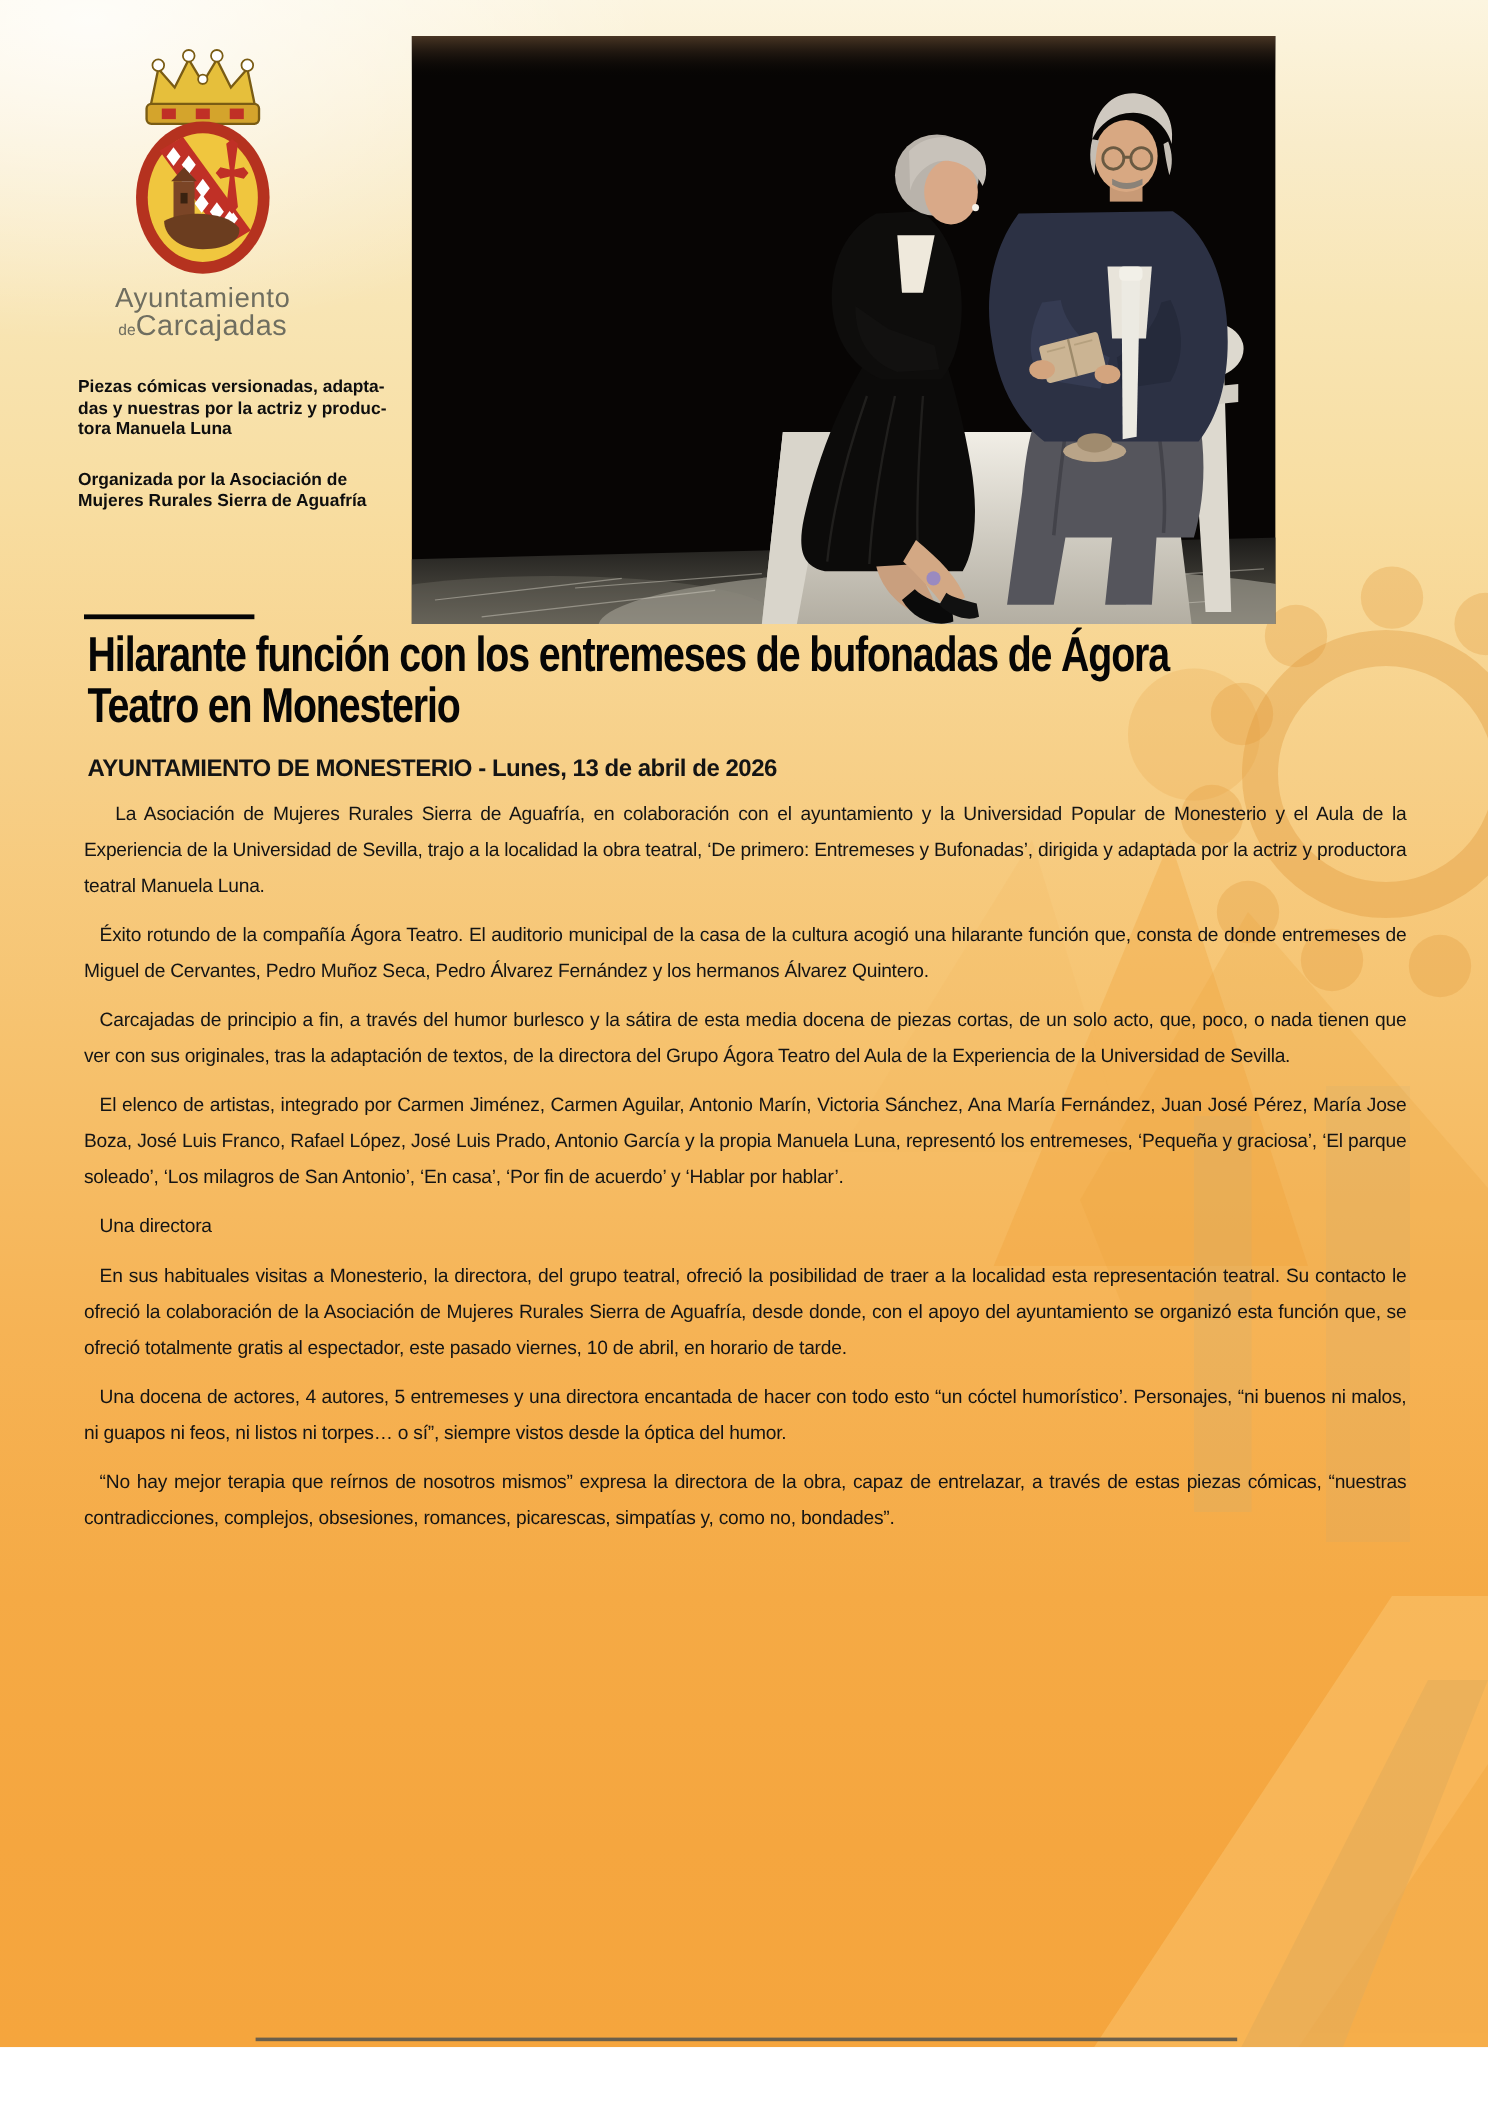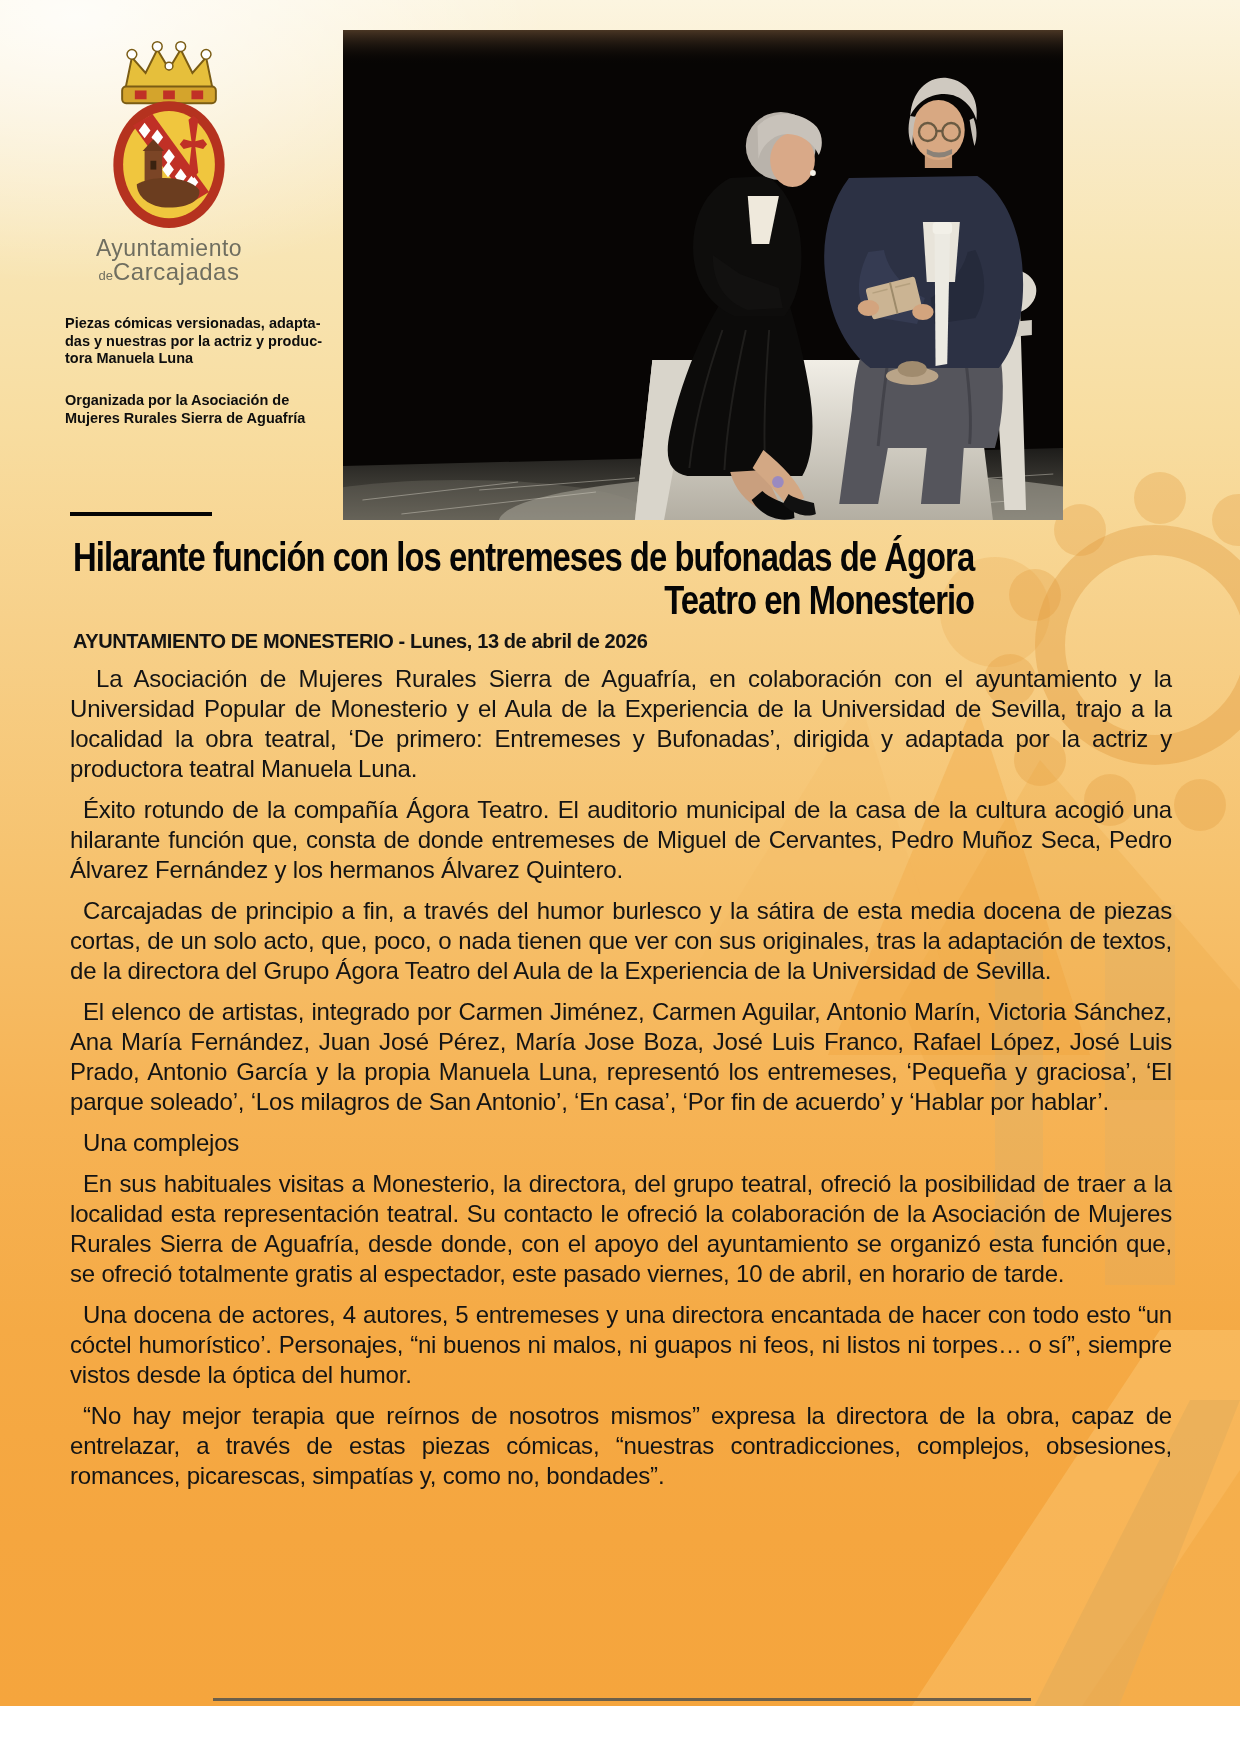--- a/index.html
+++ b/index.html
@@ -28,29 +28,29 @@
   .note div{white-space:nowrap;}
   .note1{top:299px;margin-top:16px;}
   .note2{top:392px;}
 
   
   .photo{left:343px;top:30px;width:720px;height:490px;}
   .photo svg{display:block;width:100%;height:100%;}
 
   
   .rule{left:70px;top:512px;width:142px;height:4px;background:#050505;}
-  .headline{left:73px;top:536px;color:#060606;text-align:right;}
+  .headline{left:73px;top:524px;color:#060606;}
   .headline-line{
     font-weight:bold;font-size:41px;line-height:43px;letter-spacing:-1.2px;
     white-space:nowrap;transform:scaleX(.8);transform-origin:0 0;
   }
   .dateline{left:73px;top:630px;font-weight:bold;font-size:20px;letter-spacing:-.4px;white-space:nowrap;}
 
   
-  .body-col{left:70px;top:664px;width:1102px;text-align:justify;font-size:24px;line-height:30px;letter-spacing:-.2px;}
+  .body-col{left:70px;top:664px;width:1102px;text-align:justify;font-size:16px;line-height:30px;letter-spacing:-.2px;}
   .body-col p{margin:0 0 11px 0;text-indent:13px;}
   .body-col p.first{text-indent:26px;}
   .subhead{margin:14px 0 12px 0;text-indent:0;}
 
   
   .footer-rule{left:213px;top:1698px;width:818px;height:3px;background:#6b5f4b;}
   .footer-text{
     left:213px;top:1708px;width:818px;
     font-size:25px;color:#4c4536;letter-spacing:.4px;white-space:pre;
   }
@@ -239,21 +239,21 @@
     <div class="headline-line">Hilarante función con los entremeses de bufonadas de Ágora</div>
     <div class="headline-line">Teatro en Monesterio</div>
   </div>
   <div class="layer dateline">AYUNTAMIENTO DE MONESTERIO - Lunes, 13 de abril de 2026</div>
 
   <div class="layer body-col">
     <p class="first">La Asociación de Mujeres Rurales Sierra de Aguafría, en colaboración con el ayuntamiento y la Universidad Popular de Monesterio y el Aula de la Experiencia de la Universidad de Sevilla, trajo a la localidad la obra teatral, ‘De primero: Entremeses y Bufonadas’, dirigida y adaptada por la actriz y productora teatral Manuela Luna.</p>
     <p>Éxito rotundo de la compañía Ágora Teatro. El auditorio municipal de la casa de la cultura acogió una hilarante función que, consta de donde entremeses de Miguel de Cervantes, Pedro Muñoz Seca, Pedro Álvarez Fernández y los hermanos Álvarez Quintero.</p>
     <p>Carcajadas de principio a fin, a través del humor burlesco y la sátira de esta media docena de piezas cortas, de un solo acto, que, poco, o nada tienen que ver con sus originales, tras la adaptación de textos, de la directora del Grupo Ágora Teatro del Aula de la Experiencia de la Universidad de Sevilla.</p>
     <p>El elenco de artistas, integrado por Carmen Jiménez, Carmen Aguilar, Antonio Marín, Victoria Sánchez, Ana María Fernández, Juan José Pérez, María Jose Boza, José Luis Franco, Rafael López, José Luis Prado, Antonio García y la propia Manuela Luna, representó los entremeses, ‘Pequeña y graciosa’, ‘El parque soleado’, ‘Los milagros de San Antonio’, ‘En casa’, ‘Por fin de acuerdo’ y ‘Hablar por hablar’.</p>
-    <p class="subhead">Una complejos</p>
+    <p class="subhead">Una directora</p>
     <p>En sus habituales visitas a Monesterio, la directora, del grupo teatral, ofreció la posibilidad de traer a la localidad esta representación teatral. Su contacto le ofreció la colaboración de la Asociación de Mujeres Rurales Sierra de Aguafría, desde donde, con el apoyo del ayuntamiento se organizó esta función que, se ofreció totalmente gratis al espectador, este pasado viernes, 10 de abril, en horario de tarde.</p>
     <p>Una docena de actores, 4 autores, 5 entremeses y una directora encantada de hacer con todo esto “un cóctel humorístico’. Personajes, “ni buenos ni malos, ni guapos ni feos, ni listos ni torpes… o sí”, siempre vistos desde la óptica del humor.</p>
     <p>“No hay mejor terapia que reírnos de nosotros mismos” expresa la directora de la obra, capaz de entrelazar, a través de estas piezas cómicas, “nuestras contradicciones, complejos, obsesiones, romances, picarescas, simpatías y, como no, bondades”.</p>
   </div>
 
   <div class="layer footer-rule"></div>
   <div class="layer footer-text">C/ Templarios,17  06260 Monesterio (Badajoz)  Telf: 924 51 60 63</div>
 
 </div>
 

